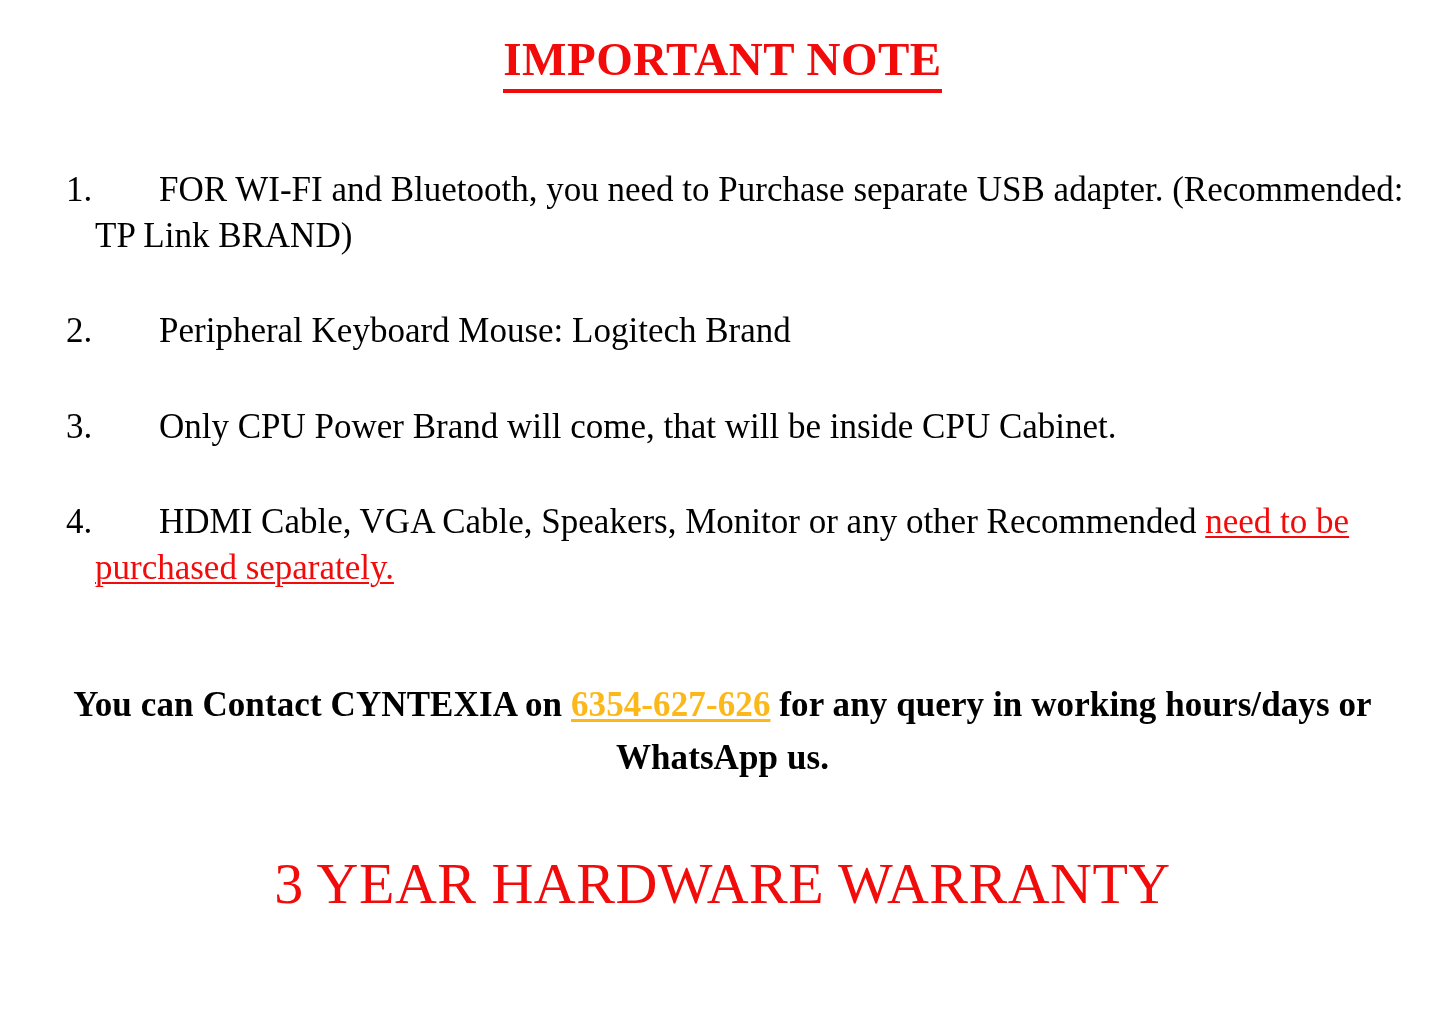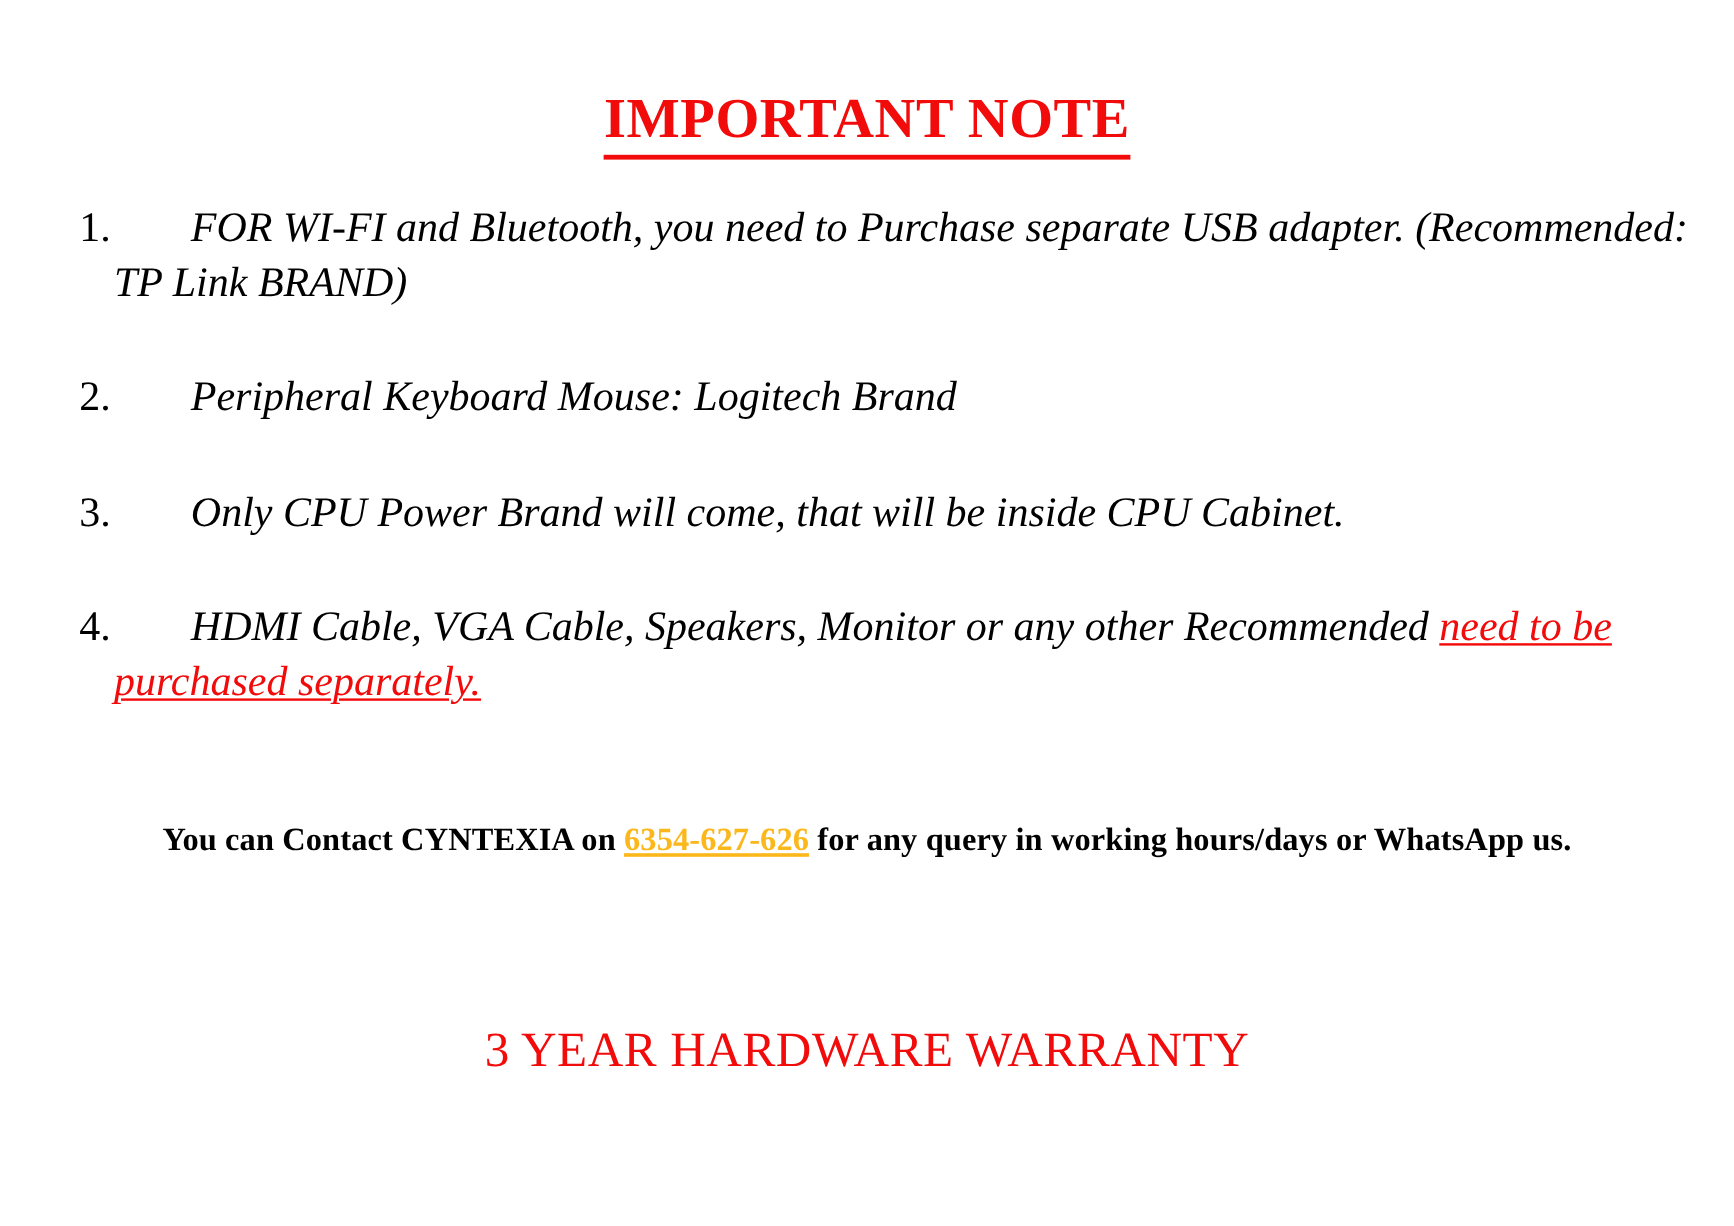--- a/index.html
+++ b/index.html
@@ -23,21 +23,20 @@
     box-sizing: border-box;
   }
 
   
   .title-wrap {
     position: absolute;
     top: 34px;
     left: 0;
     width: 1445px;
     text-align: center;
-    margin-top: 40px;
   }
   .title {
     display: inline-block;
     font-size: 47px;
     font-weight: bold;
     letter-spacing: 0.5px;
     color: #f20b0b;
     line-height: 1.08;
     padding-bottom: 4px;
     border-bottom: 4px solid #f20b0b;
@@ -61,56 +60,55 @@
   .item:last-child { margin-bottom: 0; }
   .item-num {
     position: absolute;
     left: 66px;
     top: 0;
     font-size: 35px;
   }
   .item-body {
     display: block;
     text-indent: 64px;
-    font-style: italic;
   }
   .red-underline {
     color: #f20b0b;
     text-decoration: underline;
     text-decoration-thickness: 2px;
     text-underline-offset: 3px;
   }
 
   
   .contact {
     position: absolute;
     top: 679px;
     left: 50px;
     width: 1345px;
     text-align: center;
-    font-size: 27px;
+    font-size: 35px;
     font-weight: bold;
     line-height: 1.5;
     letter-spacing: 0.1px;
   }
   .phone {
     color: #fcb71b;
     text-decoration: underline;
     text-decoration-thickness: 3px;
     text-underline-offset: 3px;
   }
 
   
   .warranty {
     position: absolute;
     top: 852px;
     left: 0;
     width: 1445px;
     text-align: center;
-    font-size: 41px;
+    font-size: 58px;
     font-weight: normal;
     color: #f20b0b;
     letter-spacing: 0.5px;
     line-height: 1.1;
   }
 </style>
 </head>
 <body>
 
 <div class="page">

